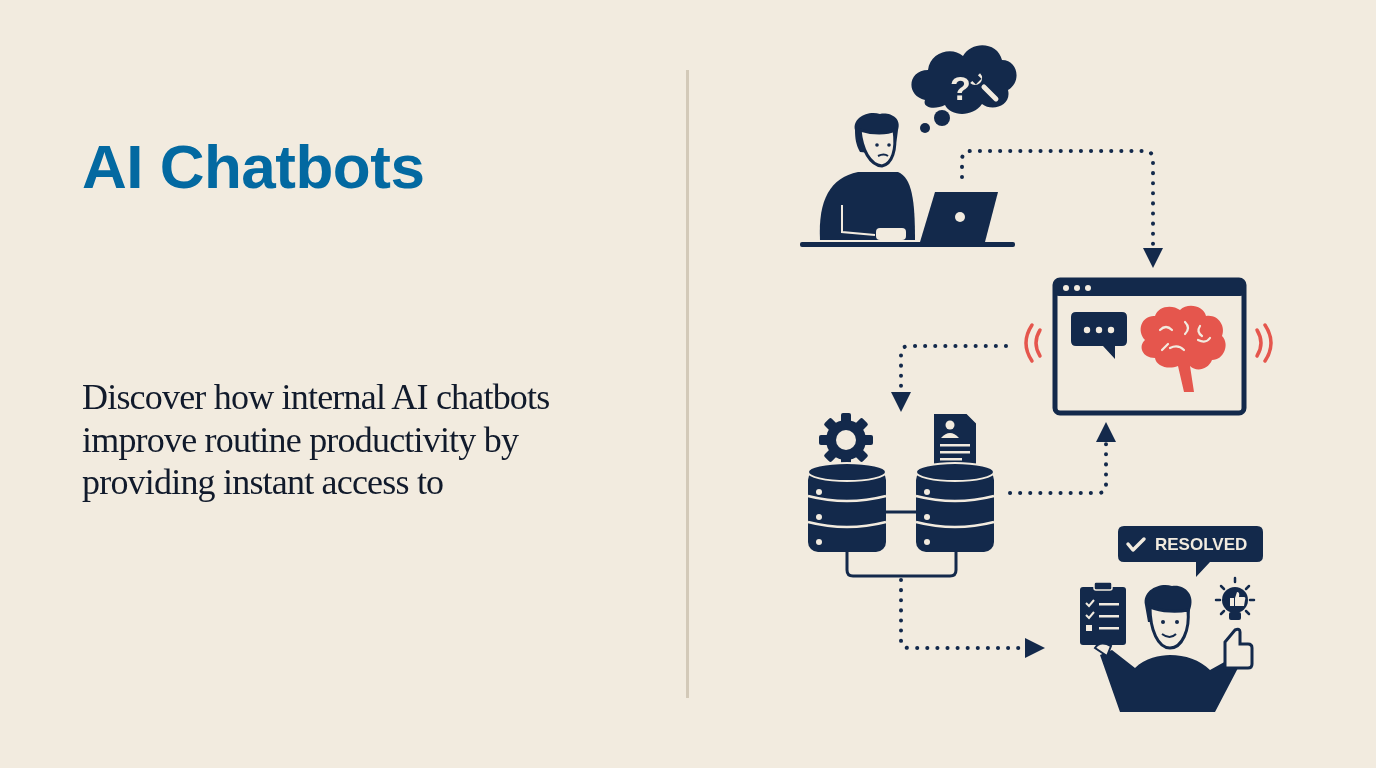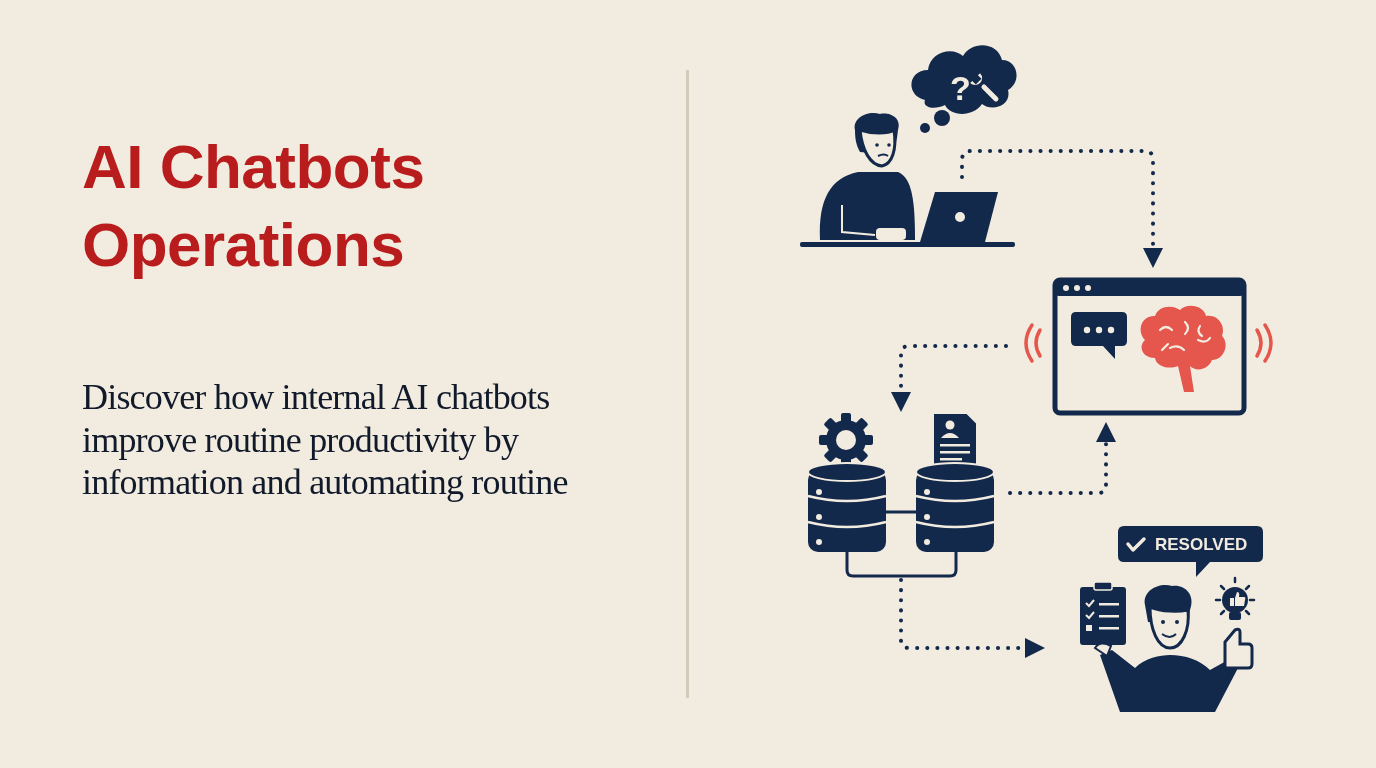--- a/index.html
+++ b/index.html
@@ -7,21 +7,21 @@
     width:1376px; height:768px; overflow:hidden;
     background:#f2ebdf;
     font-family:"Liberation Sans", sans-serif;
     color:#0f2340;
     position:relative;
   }
   .title {
     position:absolute; left:82px; top:128px;
     font-family:"Liberation Sans", sans-serif;
     font-weight:700; font-size:62px; line-height:78px;
-    color:#b91c1c; letter-spacing:-0.5px; margin:0;
+    color:#0369a1; letter-spacing:-0.5px; margin:0;
   }
   .title span { display:block; }
   .desc {
     position:absolute; left:82px; top:376px; width:560px;
     font-size:36px; line-height:42.5px; color:#111a2b; margin:0;
     font-family:Liberation Serif, serif; font-weight:400; letter-spacing:-0.8px;
   }
   .desc span { display:block; white-space:nowrap; }
   .divider {
     position:absolute; left:686px; top:70px; width:3px; height:628px;
@@ -30,27 +30,26 @@
   svg.diagram { position:absolute; left:0; top:0; }
   .badge-text {
     font-family:"Liberation Sans", sans-serif; font-weight:700; font-size:17px; fill:#f2ebdf;
   }
 </style>
 </head>
 <body>
 
 <h1 class="title">
   <span>AI Chatbots</span>
-  <span>Operations</span>
 </h1>
 
 <p class="desc">
   <span>Discover how internal AI chatbots</span>
   <span>improve routine productivity by</span>
-  <span>information and automating routine</span>
+  <span>providing instant access to</span>
 </p>
 
 <div class="divider"></div>
 
 <svg class="diagram" width="1376" height="768" viewBox="0 0 1376 768">
   <defs>
     <marker id="arrowhead" viewBox="0 0 10 10" refX="5" refY="5" markerWidth="5" markerHeight="5" orient="auto">
       <path d="M0,0 L10,5 L0,10 z" fill="#13294b"></path>
     </marker>
   </defs>

